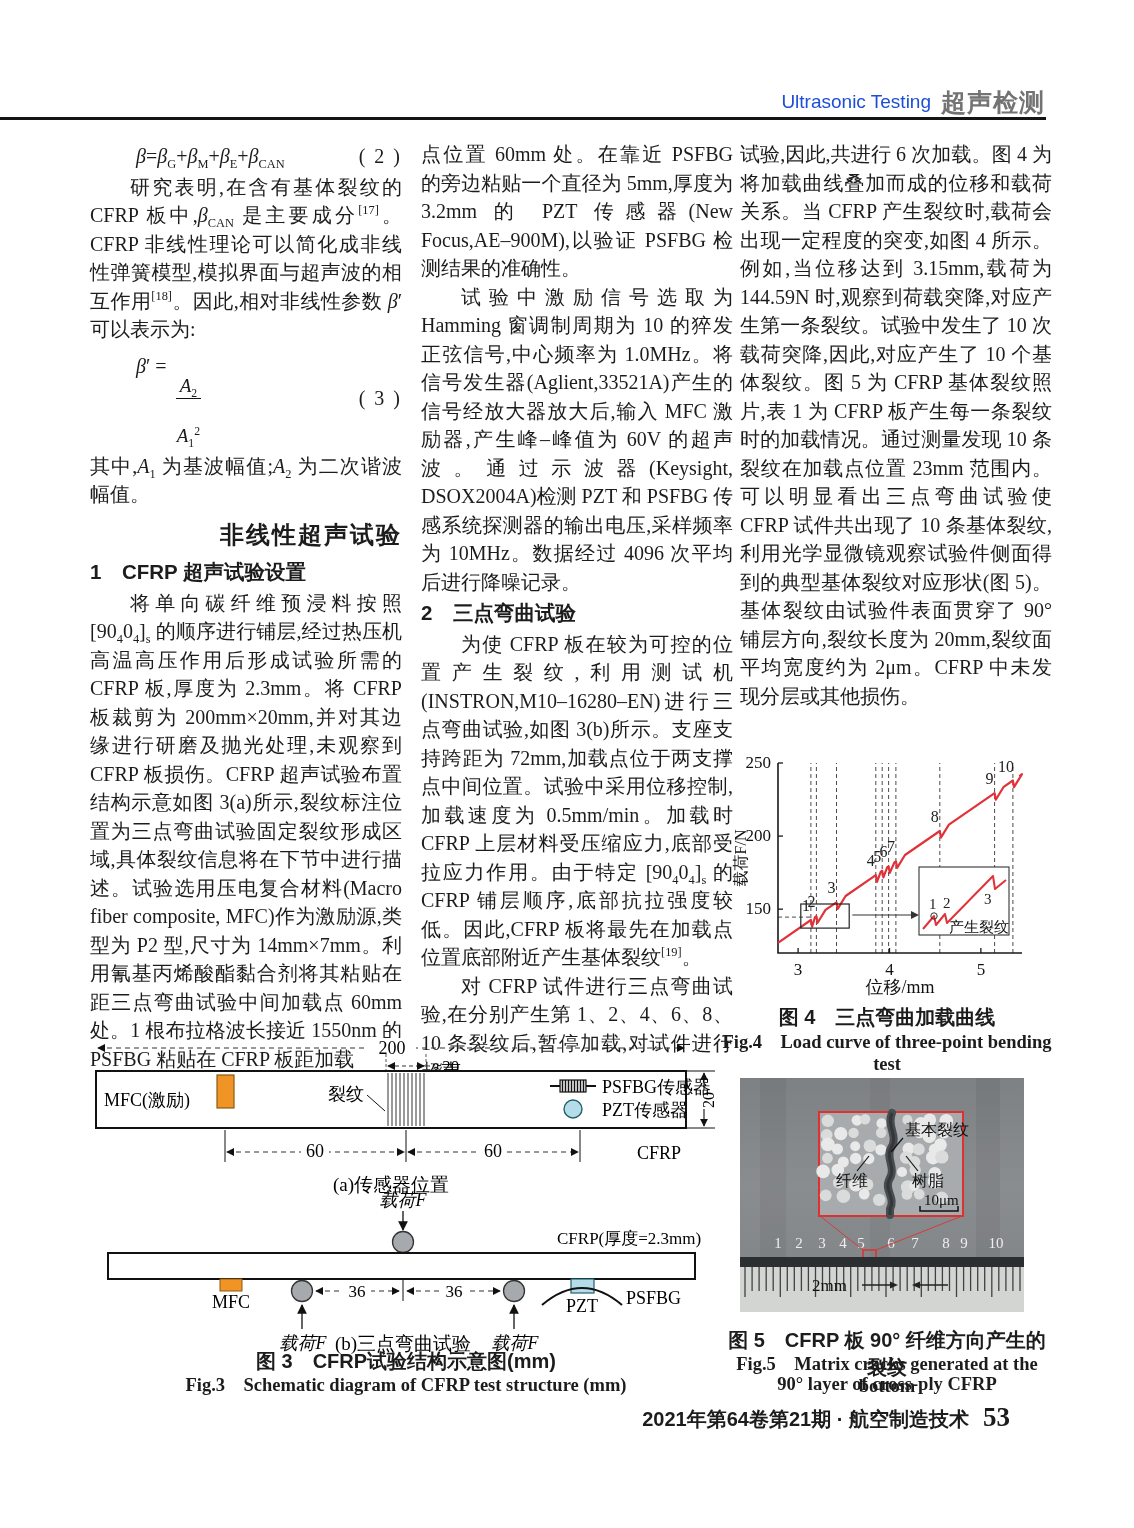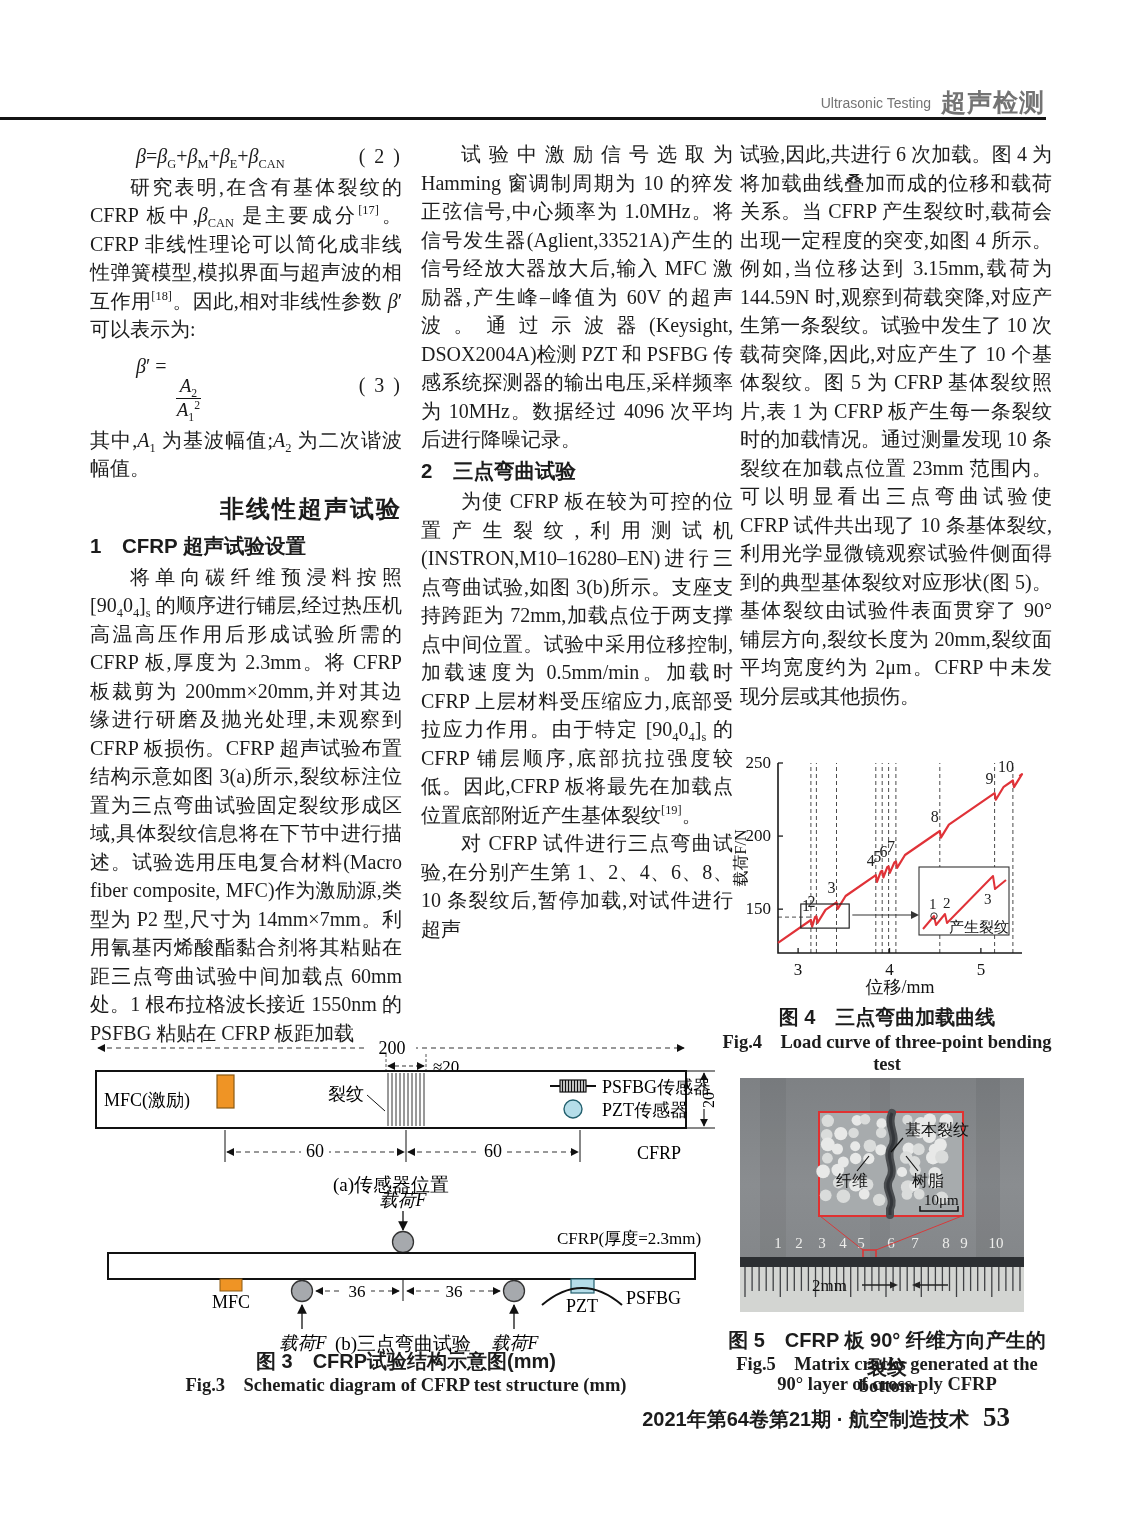--- a/index.html
+++ b/index.html
@@ -1,32 +1,32 @@
 <!DOCTYPE html>
 <html><head>
 <meta charset="utf-8">
 <style>
   html,body{margin:0;padding:0;background:#ffffff;}
   body{position:relative;width:1134px;height:1528px;overflow:hidden;
        font-family:"Liberation Serif","DejaVu Serif",serif;color:#1c1c1c;}
   .hdr{position:absolute;top:86px;right:89px;text-align:right;white-space:nowrap;}
-  .hdr .en{color:#737373;font-size:14px;font-family:"Liberation Sans",sans-serif;margin-right:10px;vertical-align:3px;}
+  .hdr .en{color:#1d4ed8;font-size:19px;font-family:"Liberation Sans",sans-serif;margin-right:10px;vertical-align:3px;}
   .hdr .cn{color:#737373;font-size:25px;font-weight:bold;font-family:"Liberation Sans",sans-serif;letter-spacing:1px;}
   .hdr-rule{position:absolute;left:0;top:117px;width:1046px;height:2.5px;background:#141414;}
   .col{position:absolute;top:140px;width:312px;font-size:20px;line-height:28.5px;text-align:justify;}
   #col1{left:90px;} #col2{left:421px;} #col3{left:740px;}
   .col p{margin:0;text-indent:2em;}
   .col p.noind{text-indent:0;}
   sub,sup{font-size:0.62em;line-height:0;}
   i{font-style:italic;}
   .eq{display:flex;align-items:center;text-indent:0;margin:2px 0;}
   .eq .eq-body{margin-left:46px;}
   .eq .eq-no{margin-left:auto;letter-spacing:2px;}
   .eq3{margin:8px 0 6px;}
-  .frac{display:inline-flex;flex-direction:column;align-items:center;vertical-align:-1.05em;line-height:1.12;font-size:19px;margin-left:4px;}
+  .frac{display:inline-flex;flex-direction:column;align-items:center;vertical-align:-1.05em;line-height:1.12;font-size:19px;margin-left:4px;gap:26px;}
   .frac .num{border-bottom:1.4px solid #111;padding:0 4px 1px;}
   .sec-title{font-size:24px;font-weight:bold;text-align:right;margin:12px 0 9px;text-indent:0;
              font-family:"Liberation Sans","DejaVu Sans",sans-serif;letter-spacing:2px;}
   .sub-title{font-size:20.5px;font-weight:bold;margin:3px 0 2px;text-indent:0;
              font-family:"Liberation Sans","DejaVu Sans",sans-serif;}
   .fig-cap-cn{position:absolute;text-align:center;font-weight:bold;font-size:20px;
               font-family:"Liberation Sans","DejaVu Sans",sans-serif;}
   .fig-cap-en{position:absolute;text-align:center;font-weight:bold;font-size:18.5px;}
   svg text{font-family:"Liberation Serif","DejaVu Serif",serif;}
   .footer{position:absolute;top:1402px;right:124px;font-weight:bold;font-size:20px;white-space:nowrap;
@@ -54,20 +54,21 @@
         </span></span>
     <span class="eq-no">( 3 )</span>
   </div>
   <p class="noind">其中,<i>A</i><sub>1</sub> 为基波幅值;<i>A</i><sub>2</sub> 为二次谐波幅值。</p>
   <div class="sec-title">非线性超声试验</div>
   <div class="sub-title">1　CFRP 超声试验设置</div>
   <p>将单向碳纤维预浸料按照 [90<sub>4</sub>0<sub>4</sub>]<sub>s</sub> 的顺序进行铺层,经过热压机高温高压作用后形成试验所需的 CFRP 板,厚度为 2.3mm。将 CFRP 板裁剪为 200mm×20mm,并对其边缘进行研磨及抛光处理,未观察到 CFRP 板损伤。CFRP 超声试验布置结构示意如图 3(a)所示,裂纹标注位置为三点弯曲试验固定裂纹形成区域,具体裂纹信息将在下节中进行描述。试验选用压电复合材料(Macro fiber composite, MFC)作为激励源,类型为 P2 型,尺寸为 14mm×7mm。利用氰基丙烯酸酯黏合剂将其粘贴在距三点弯曲试验中间加载点 60mm 处。1 根布拉格波长接近 1550nm 的 PSFBG 粘贴在 CFRP 板距加载</p>
 </div>
 
 <div class="col" id="col2">
+  <p class="noind">点位置 60mm 处。在靠近 PSFBG 的旁边粘贴一个直径为 5mm,厚度为 3.2mm 的 PZT 传感器(New Focus,AE–900M),以验证 PSFBG 检测结果的准确性。</p>
   <p>试验中激励信号选取为 Hamming 窗调制周期为 10 的猝发正弦信号,中心频率为 1.0MHz。将信号发生器(Aglient,33521A)产生的信号经放大器放大后,输入 MFC 激励器,产生峰–峰值为 60V 的超声波。通过示波器(Keysight, DSOX2004A)检测 PZT 和 PSFBG 传感系统探测器的输出电压,采样频率为 10MHz。数据经过 4096 次平均后进行降噪记录。</p>
   <div class="sub-title">2　三点弯曲试验</div>
   <p>为使 CFRP 板在较为可控的位置产生裂纹,利用测试机(INSTRON,M10–16280–EN)进行三点弯曲试验,如图 3(b)所示。支座支持跨距为 72mm,加载点位于两支撑点中间位置。试验中采用位移控制,加载速度为 0.5mm/min。加载时 CFRP 上层材料受压缩应力,底部受拉应力作用。由于特定 [90<sub>4</sub>0<sub>4</sub>]<sub>s</sub> 的 CFRP 铺层顺序,底部抗拉强度较低。因此,CFRP 板将最先在加载点位置底部附近产生基体裂纹<sup>[19]</sup>。</p>
   <p>对 CFRP 试件进行三点弯曲试验,在分别产生第 1、2、4、6、8、10 条裂纹后,暂停加载,对试件进行超声</p>
 </div>
 
 <div class="col" id="col3">
   <p class="noind">试验,因此,共进行 6 次加载。图 4 为将加载曲线叠加而成的位移和载荷关系。当 CFRP 产生裂纹时,载荷会出现一定程度的突变,如图 4 所示。例如,当位移达到 3.15mm,载荷为 144.59N 时,观察到荷载突降,对应产生第一条裂纹。试验中发生了 10 次载荷突降,因此,对应产生了 10 个基体裂纹。图 5 为 CFRP 基体裂纹照片,表 1 为 CFRP 板产生每一条裂纹时的加载情况。通过测量发现 10 条裂纹在加载点位置 23mm 范围内。可以明显看出三点弯曲试验使 CFRP 试件共出现了 10 条基体裂纹,利用光学显微镜观察试验件侧面得到的典型基体裂纹对应形状(图 5)。基体裂纹由试验件表面贯穿了 90°铺层方向,裂纹长度为 20mm,裂纹面平均宽度约为 2μm。CFRP 中未发现分层或其他损伤。</p>
 </div>
 

